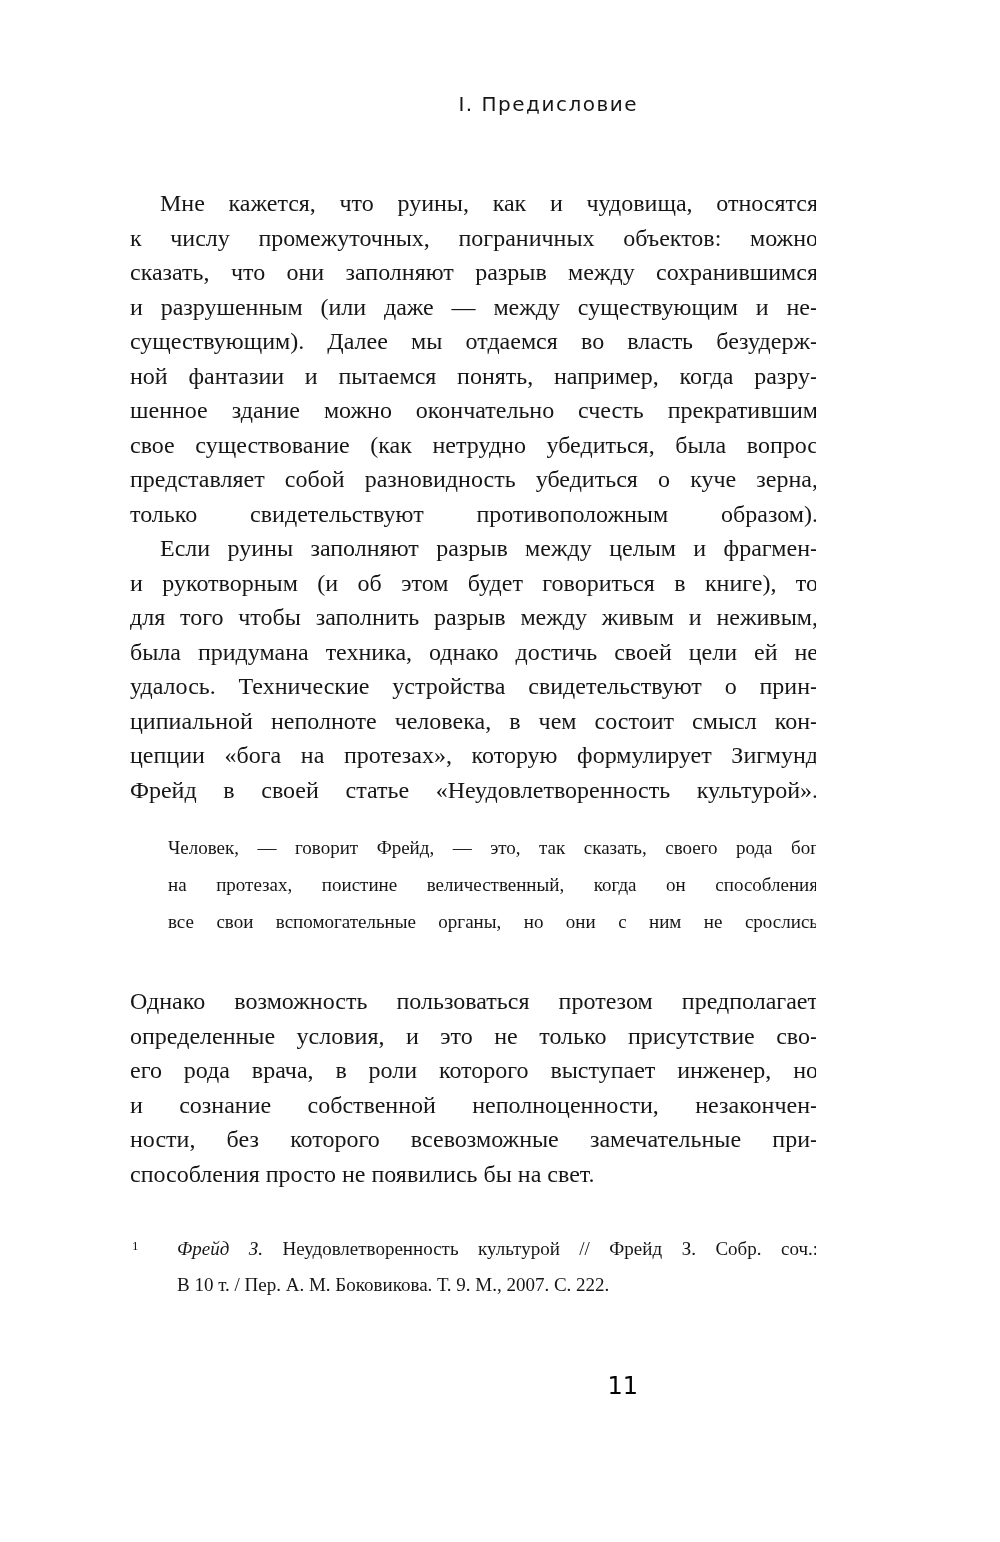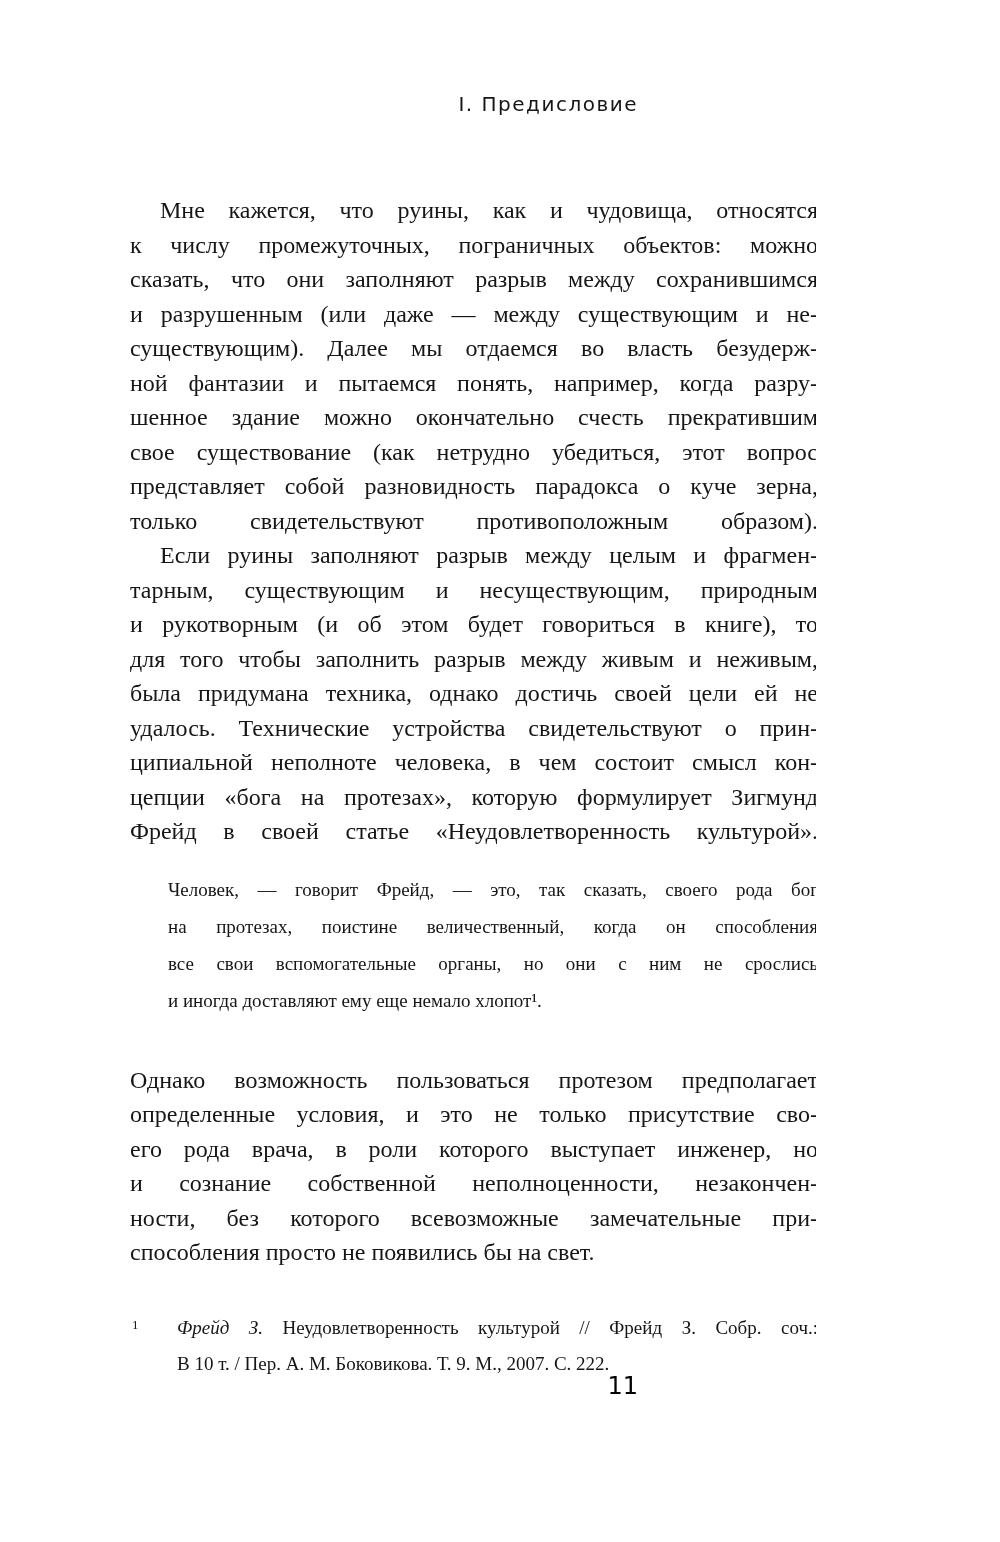--- a/index.html
+++ b/index.html
@@ -21,21 +21,21 @@
     right: 178px;
     font-family: "DejaVu Sans", "Liberation Sans", sans-serif;
     font-size: 20px;
     letter-spacing: 1.5px;
     color: #161616;
     white-space: nowrap;
   }
   .content {
     position: absolute;
     left: 130px;
-    top: 8px;
+    top: 1px;
     width: 688px;
     padding-top: 185px;
     font-family: "Liberation Serif", "DejaVu Serif", serif;
     font-size: 24px;
     line-height: 34.5px;
     color: #161616;
   }
   .line {
     text-align: justify;
     text-align-last: justify;
@@ -95,42 +95,40 @@
   <div class="content">
 
     <div class="paragraph">
         <div class="line indent">Мне кажется, что руины, как и чудовища, относятся</div>
         <div class="line">к числу промежуточных, пограничных объектов: можно</div>
         <div class="line">сказать, что они заполняют разрыв между сохранившимся</div>
         <div class="line">и разрушенным (или даже — между существующим и не-</div>
         <div class="line">существующим). Далее мы отдаемся во власть безудерж-</div>
         <div class="line">ной фантазии и пытаемся понять, например, когда разру-</div>
         <div class="line">шенное здание можно окончательно счесть прекратившим</div>
-        <div class="line">свое существование (как нетрудно убедиться, этот вопрос</div>
-        <div class="line">представляет собой разновидность парадокса о куче зерна,</div>
+        <div class="line">свое существование (как нетрудно убедиться, была вопрос</div>
+        <div class="line">представляет собой разновидность убедиться о куче зерна,</div>
         <div class="line">только свидетельствуют противоположным образом).</div>
       </div>
 
     <div class="paragraph">
         <div class="line indent">Если руины заполняют разрыв между целым и фрагмен-</div>
-        <div class="line">тарным, существующим и несуществующим, природным</div>
         <div class="line">и рукотворным (и об этом будет говориться в книге), то</div>
         <div class="line">для того чтобы заполнить разрыв между живым и неживым,</div>
         <div class="line">была придумана техника, однако достичь своей цели ей не</div>
         <div class="line">удалось. Технические устройства свидетельствуют о прин-</div>
         <div class="line">ципиальной неполноте человека, в чем состоит смысл кон-</div>
         <div class="line">цепции «бога на протезах», которую формулирует Зигмунд</div>
         <div class="line">Фрейд в своей статье «Неудовлетворенность культурой».</div>
       </div>
 
     <div class="blockquote">
         <div class="line">Человек, — говорит Фрейд, — это, так сказать, своего рода бог</div>
         <div class="line">на протезах, поистине величественный, когда он способления</div>
         <div class="line">все свои вспомогательные органы, но они с ним не срослись</div>
-        <div class="line last">и иногда доставляют ему еще немало хлопот¹.</div>
       </div>
 
     <div class="paragraph after-quote">
         <div class="line">Однако возможность пользоваться протезом предполагает</div>
         <div class="line">определенные условия, и это не только присутствие сво-</div>
         <div class="line">его рода врача, в роли которого выступает инженер, но</div>
         <div class="line">и сознание собственной неполноценности, незакончен-</div>
         <div class="line">ности, без которого всевозможные замечательные при-</div>
         <div class="line last">способления просто не появились бы на свет.</div>
       </div>

